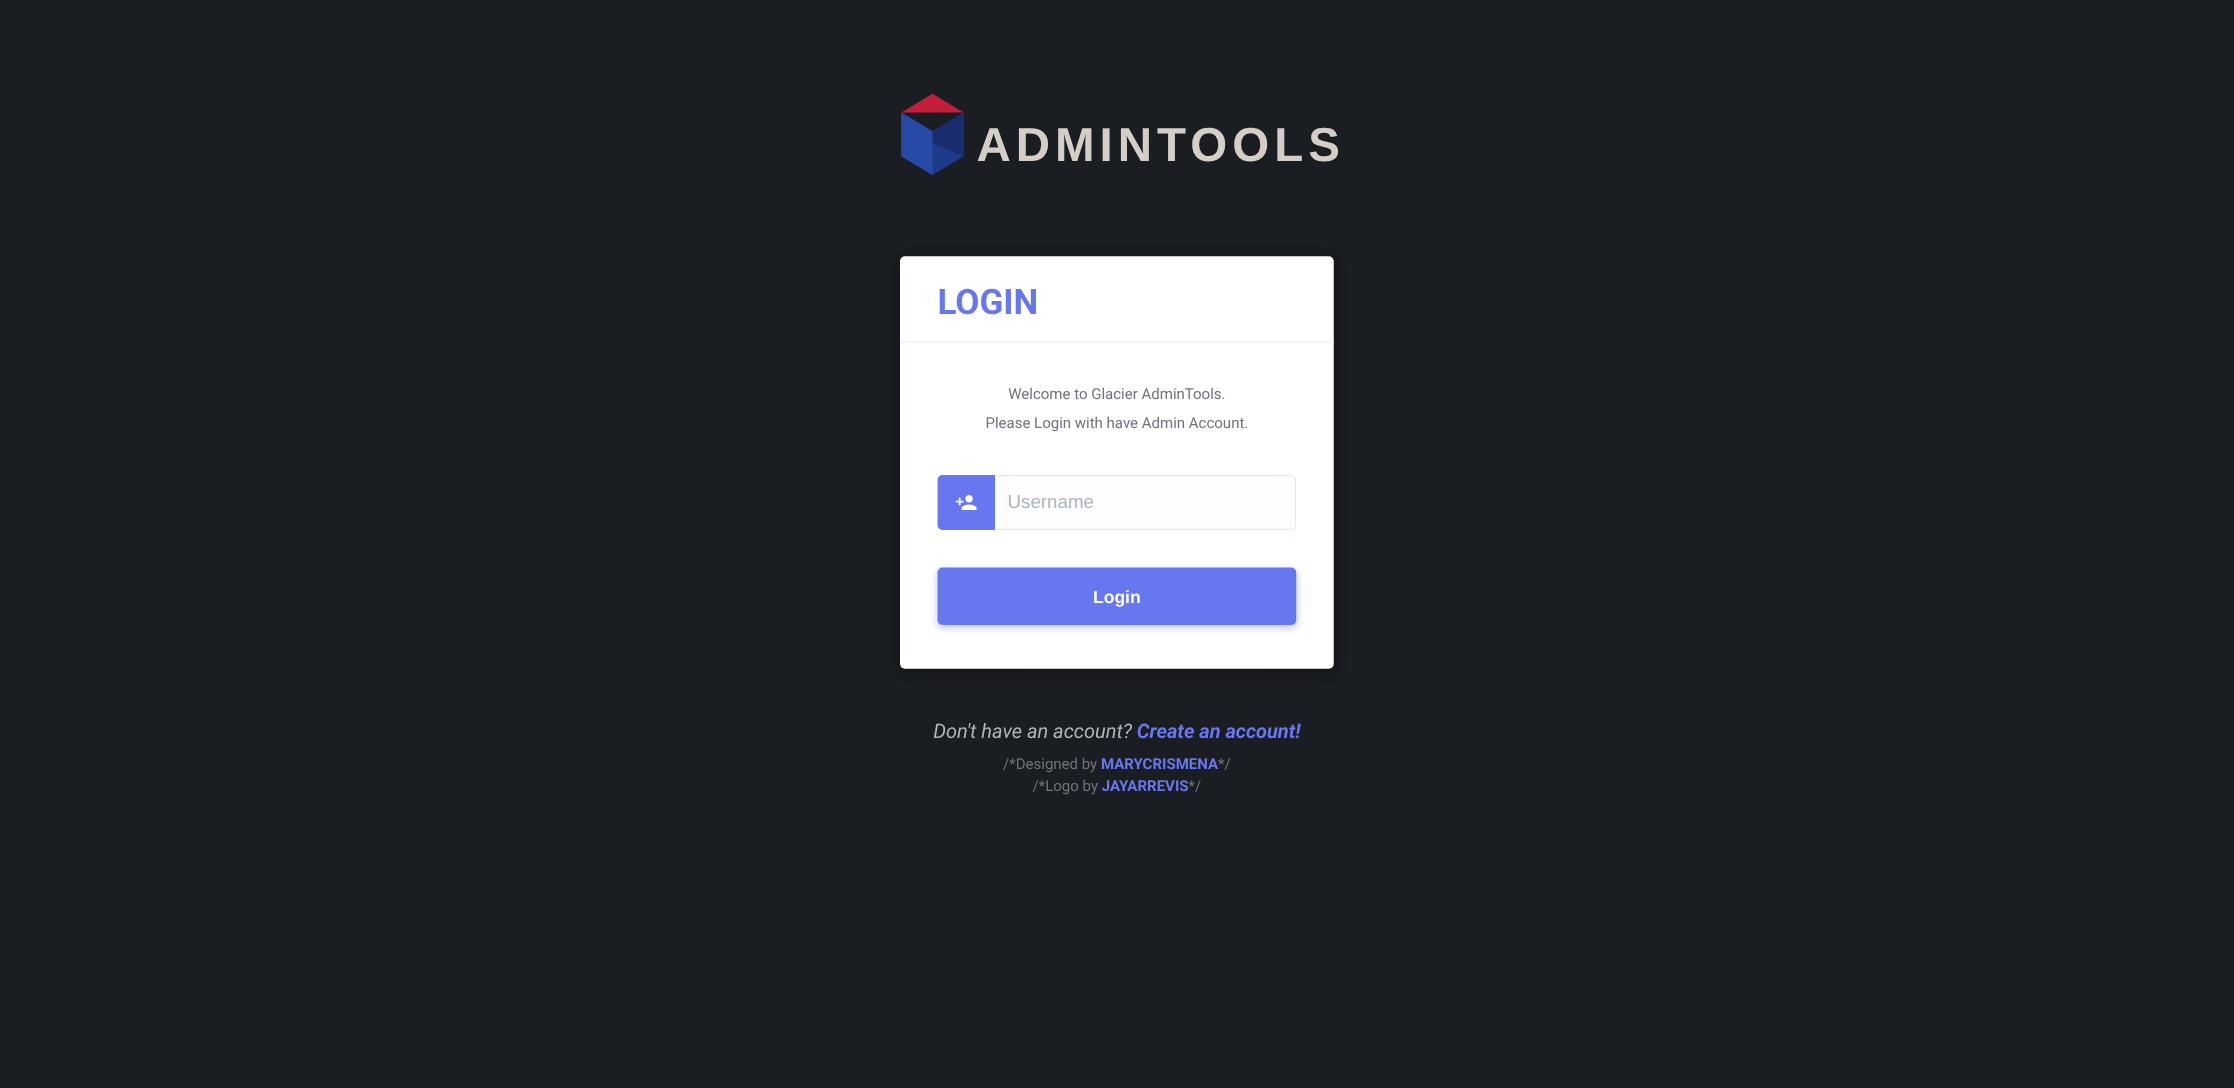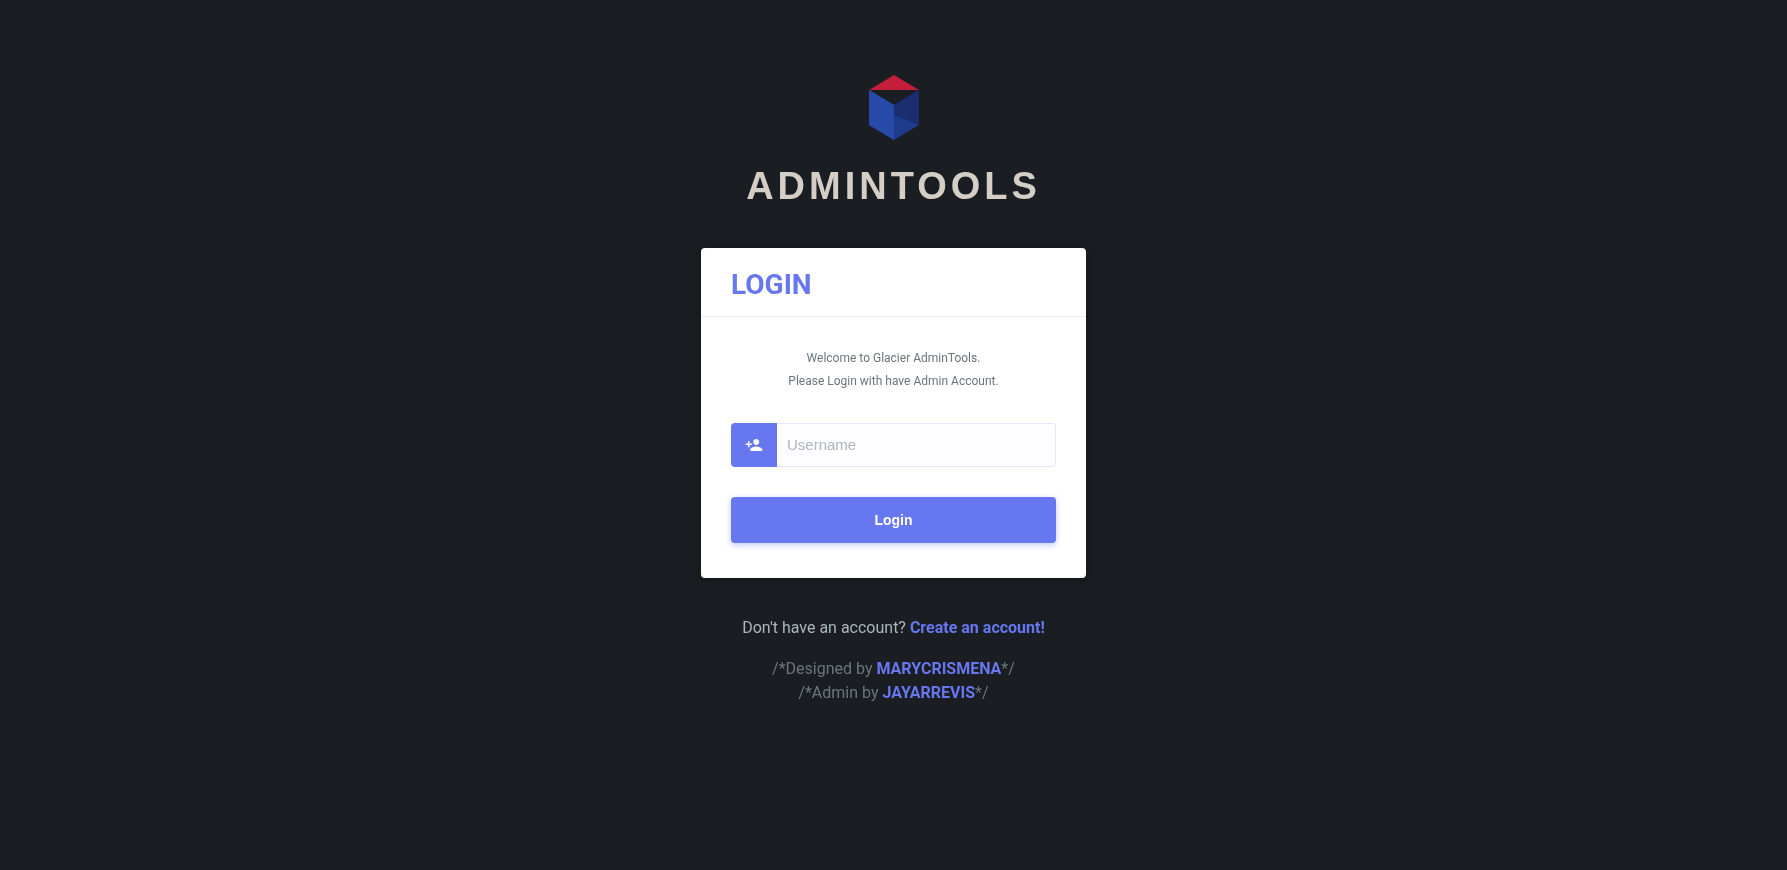--- a/index.html
+++ b/index.html
@@ -12,39 +12,38 @@
       font-family: -apple-system, BlinkMacSystemFont, 'Segoe UI', Roboto, sans-serif;
       min-height: 870px;
       width: 100%;
       display: flex;
       flex-direction: column;
       align-items: center;
       padding-top: 70px;
     }
     .logo-container {
       display: flex;
-      flex-direction: column;
       align-items: center;
       margin-bottom: 40px;
     }
     .logo-icon {
       width: 70px;
       height: 80px;
       margin-bottom: 15px;
     }
     .app-title {
       color: #d4cec6;
       font-size: 38px;
       font-weight: 900;
       letter-spacing: 4px;
       font-family: Arial, sans-serif;
     }
     .login-card {
       background: #ffffff;
-      width: 385px;
+      width: 347px;
       border-radius: 4px;
       box-shadow: 0 2px 10px rgba(0,0,0,0.3);
       overflow: hidden;
     }
     .card-header {
       padding: 20px 30px 15px;
       border-bottom: 1px solid #eee;
     }
     .login-title {
       color: #6777ef;
@@ -102,31 +101,32 @@
       margin-top: 14px;
       box-shadow: 0 2px 6px rgba(103, 119, 239, 0.4);
     }
     .footer-section {
       margin-top: 40px;
       text-align: center;
     }
     .signup-text {
       color: #adb5bd;
       font-size: 16px;
+      font-style: italic;
     }
     .signup-link {
       color: #6777ef;
       font-weight: 700;
       text-decoration: none;
       cursor: pointer;
     }
     .credits {
       color: #6c757d;
-      font-size: 16px;
-      margin-top: 20px;
+      font-size: 12px;
+      margin-top: 8px;
       line-height: 1.5;
     }
     .credit-name {
       color: #6777ef;
       font-weight: 700;
     }
   </style>
 </head>
 <body>
 
@@ -166,16 +166,16 @@
 
 <div class="footer-section">
   <div class="signup-text">
     <span>Don't have an account? </span><a class="signup-link">Create an account!</a>
   </div>
   <div class="credits">
     <div>
       <span>/*Designed by </span><span class="credit-name">MARYCRISMENA</span><span>*/</span>
     </div>
     <div>
-      <span>/*Admin by </span><span class="credit-name">JAYARREVIS</span><span>*/</span>
+      <span>/*Logo by </span><span class="credit-name">JAYARREVIS</span><span>*/</span>
     </div>
   </div>
 </div>
 
 </body></html>

